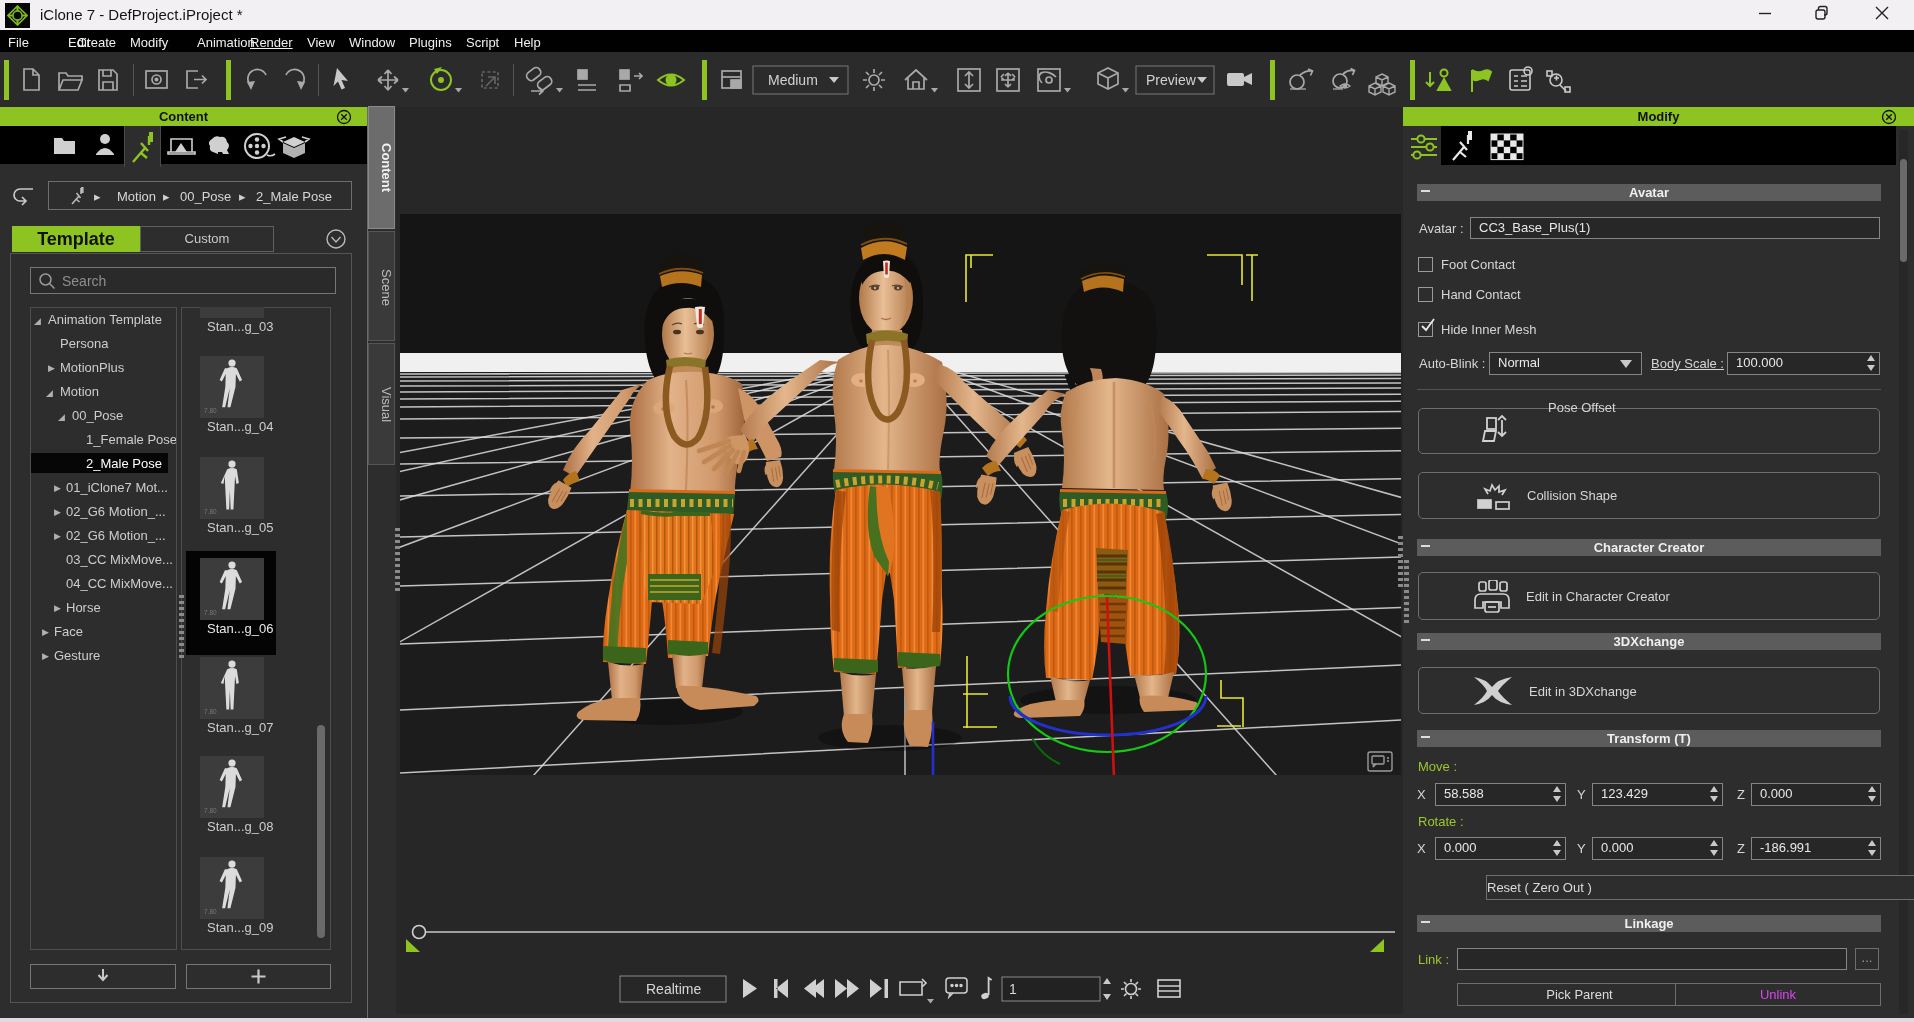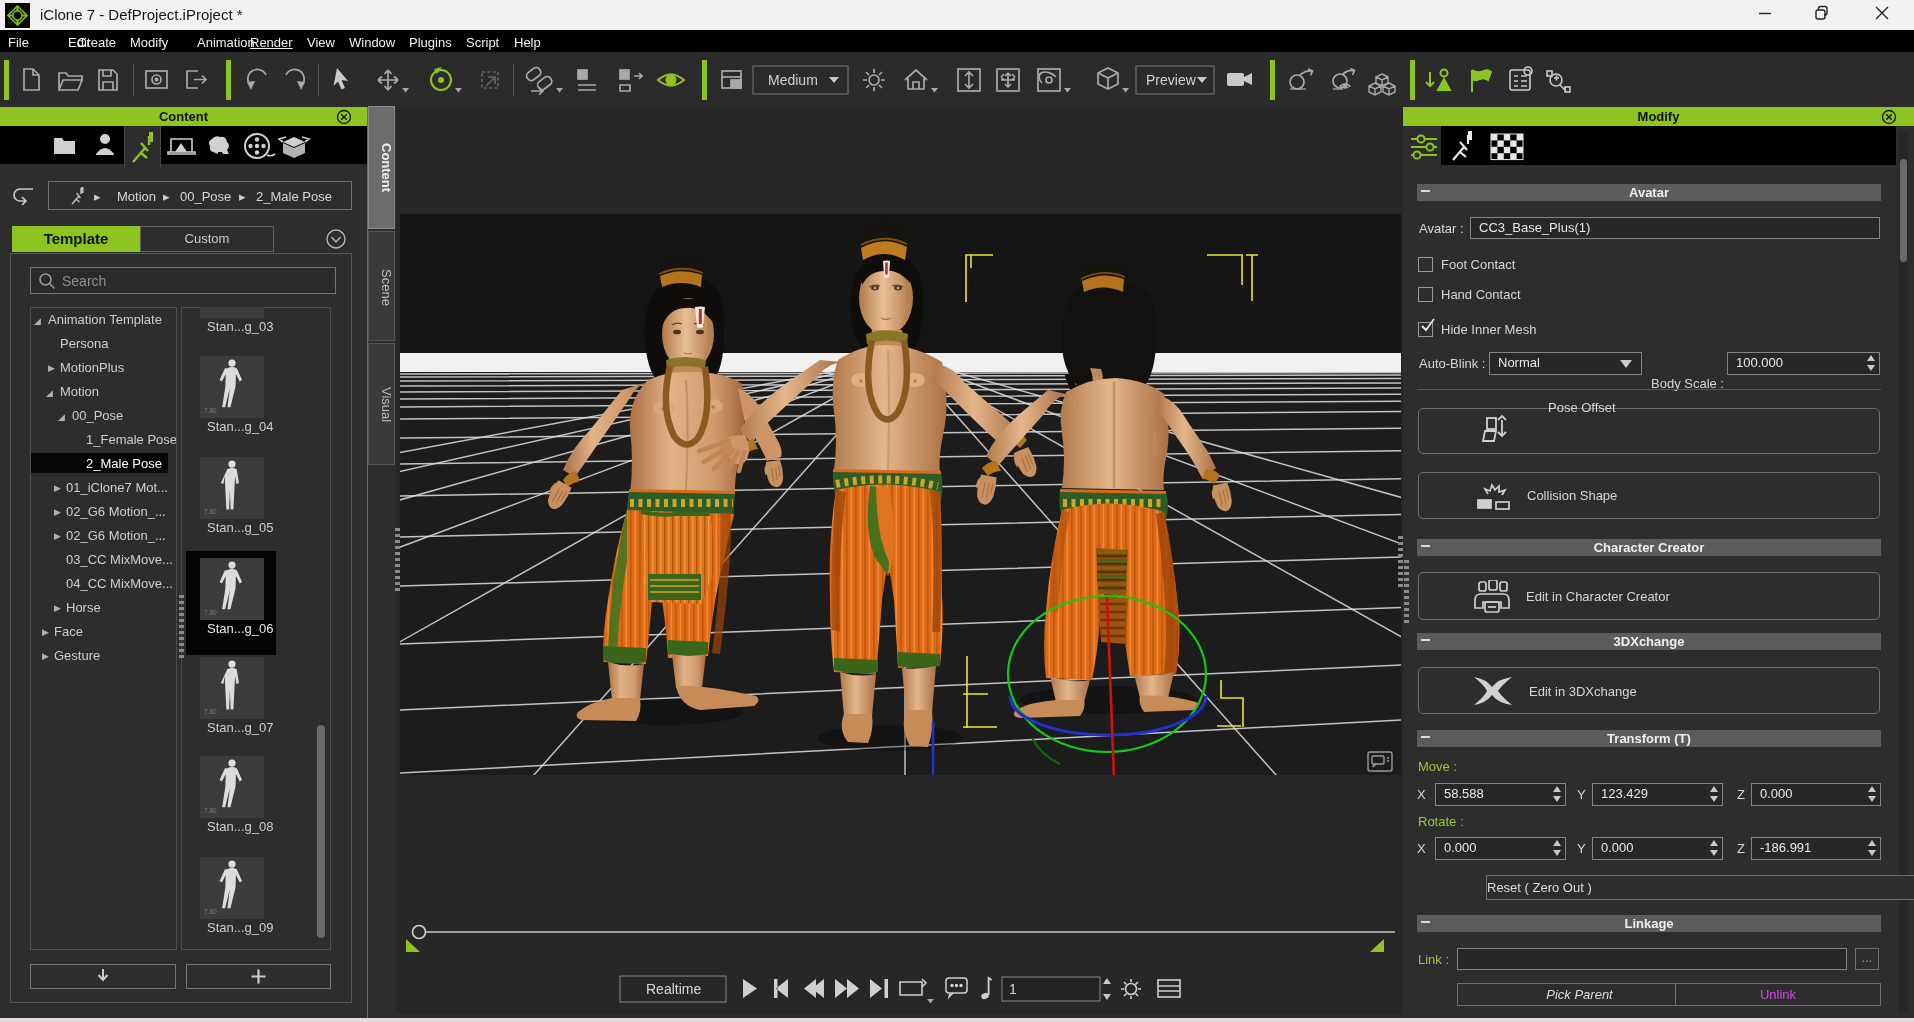--- a/index.html
+++ b/index.html
@@ -249,21 +249,21 @@
  <path d="M4 18 l7 -8 m-2.5 -3 l4 5 m-4.5 1 l3.5 3 M13 2 v6" stroke="#b9b9b9" stroke-width="1.6" fill="none"></path>
     <rect x="13" y="1" width="2.6" height="6" fill="#b9b9b9"></rect>
 </svg>
 <div class="lbl" style="left:94px;top:189px;color:#cfcfcf;">▸</div>
 <div class="lbl" style="left:117px;top:189px;">Motion</div>
 <div class="lbl" style="left:163px;top:189px;color:#cfcfcf;">▸</div>
 <div class="lbl" style="left:180px;top:189px;">00_Pose</div>
 <div class="lbl" style="left:239px;top:189px;color:#cfcfcf;">▸</div>
 <div class="lbl" style="left:256px;top:189px;">2_Male Pose</div>
 
-<div class="abs" style="left:12px;top:226px;width:128px;height:26px;background:#8dc422;color:#111;font-weight:bold;font-size:15px;text-align:center;line-height:26px;">Template</div>
+<div class="abs" style="left:12px;top:226px;width:128px;height:26px;background:#8dc422;color:#111;font-weight:bold;font-size:18px;text-align:center;line-height:26px;">Template</div>
 <div class="abs" style="left:140px;top:226px;width:134px;height:26px;background:#2d2d2d;border:1px solid #5f5f5f;color:#c9c9c9;font-size:13px;text-align:center;line-height:24px;">Custom</div>
 <svg class="abs" style="left:325px;top:228px;" width="22" height="22" viewBox="0 0 22 22">
     <circle cx="11" cy="11" r="9" stroke="#b9b9b9" fill="none" stroke-width="1.4"></circle>
     <path d="M6.5 9 l4.5 5 4.5 -5" stroke="#b9b9b9" fill="none" stroke-width="1.4"></path>
   </svg>
 
 <div class="abs" style="left:10px;top:253px;width:342px;height:750px;border:1px solid #565656;"></div>
 
 <div class="abs" style="left:30px;top:267px;width:306px;height:27px;border:1px solid #767676;background:#2a2a2a;"></div>
 <svg class="abs" style="left:38px;top:272px;" width="18" height="18" viewBox="0 0 18 18">
@@ -727,21 +727,21 @@
 <div class="abs" style="left:1418px;top:322px;width:15px;height:15px;border:1px solid #9a9a9a;background:#2d2d2d;"></div>
 <svg class="abs" style="left:1419px;top:317px;" width="17" height="17" viewBox="0 0 17 17">
     <path d="M3 9 l4 4 L15 2" stroke="#e8e8e8" stroke-width="1.8" fill="none"></path>
   </svg>
 <div class="lbl" style="left:1441px;top:322px;">Hide Inner Mesh</div>
 <div class="lbl" style="left:1419px;top:356px;">Auto-Blink :</div>
 <div class="inp" style="left:1489px;top:352px;width:153px;height:23px;">Normal</div>
 <svg class="abs" style="left:1620px;top:360px;" width="12" height="8" viewBox="0 0 12 8">
     <path d="M0 0 h12 l-6 8 z" fill="#c9c9c9"></path>
   </svg>
-<div class="lbl" style="left:1651px;top:376px;">Body Scale :</div>
+<div class="lbl" style="left:1651px;top:356px;text-decoration:underline;">Body Scale :</div>
 <div class="inp" style="left:1727px;top:352px;width:153px;height:23px;">100.000</div>
 <svg class="abs" style="left:1866px;top:354px;" width="10" height="19" viewBox="0 0 10 19">
     <path d="M1 7 h8 l-4 -6 z M1 11 h8 l-4 6 z" fill="#c9c9c9"></path>
   </svg>
 <div class="abs" style="left:1417px;top:389px;width:464px;height:1px;background:#555;"></div>
 <div class="btn" style="left:1418px;top:408px;width:462px;height:46px;"></div>
 <svg class="abs" style="left:1478px;top:414px;" width="34" height="34" viewBox="0 0 34 34">
  <g stroke="#d0d0d0" stroke-width="1.8" fill="none">
   <rect x="9" y="4" width="9" height="11"></rect>
       <path d="M7 17 h11 l-2 10 H5 Z"></path>
@@ -816,21 +816,21 @@
 <svg class="abs" style="left:1867px;top:839px;" width="10" height="19" viewBox="0 0 10 19">
     <path d="M1 7 h8 l-4 -6 z M1 11 h8 l-4 6 z" fill="#c9c9c9"></path>
   </svg>
 <div class="btn" style="left:1486px;top:875px;width:463px;height:25px;border-radius:0;text-align:left;line-height:24px;">Reset ( Zero Out )</div>
 
 <div class="sech" style="top:915px;">Linkage</div>
 <div class="abs" style="left:1421px;top:921px;width:9px;height:2px;background:#ddd;"></div>
 <div class="glbl" style="left:1418px;top:952px;">Link :</div>
 <div class="inp" style="left:1457px;top:948px;width:390px;height:22px;"></div>
 <div class="btn" style="left:1855px;top:948px;width:24px;height:22px;border-radius:0;text-align:center;line-height:18px;color:#9a9a9a;">...</div>
-<div class="btn" style="left:1457px;top:983px;width:245px;height:23px;border-radius:0;text-align:center;line-height:22px;font-style:italic;">Pick Parent</div>
+<div class="btn" style="left:1457px;top:983px;width:245px;height:23px;border-radius:0;text-align:center;line-height:22px;">Pick Parent</div>
 <div class="btn" style="left:1675px;top:983px;width:206px;height:23px;border-radius:0;text-align:center;line-height:22px;color:#d946ef;">Unlink</div>
 
 <svg class="abs" style="left:1404px;top:560px;" width="6" height="66" viewBox="0 0 6 66">
     <g fill="#8a8a8a">
       <rect y="0" width="5" height="3"></rect>
       <rect y="6" width="5" height="3"></rect>
       <rect y="12" width="5" height="3"></rect>
       <rect y="18" width="5" height="3"></rect>
       <rect y="24" width="5" height="3"></rect>
       <rect y="30" width="5" height="3"></rect>

